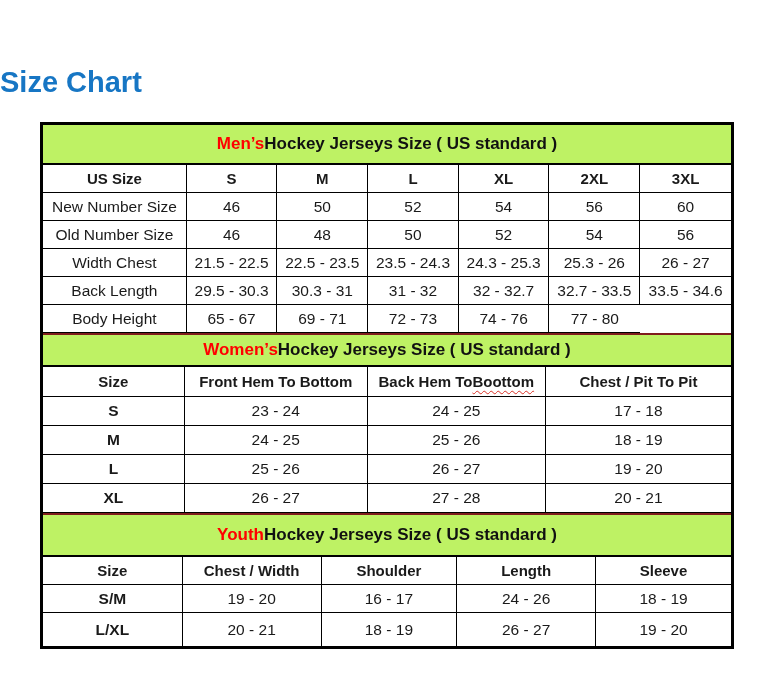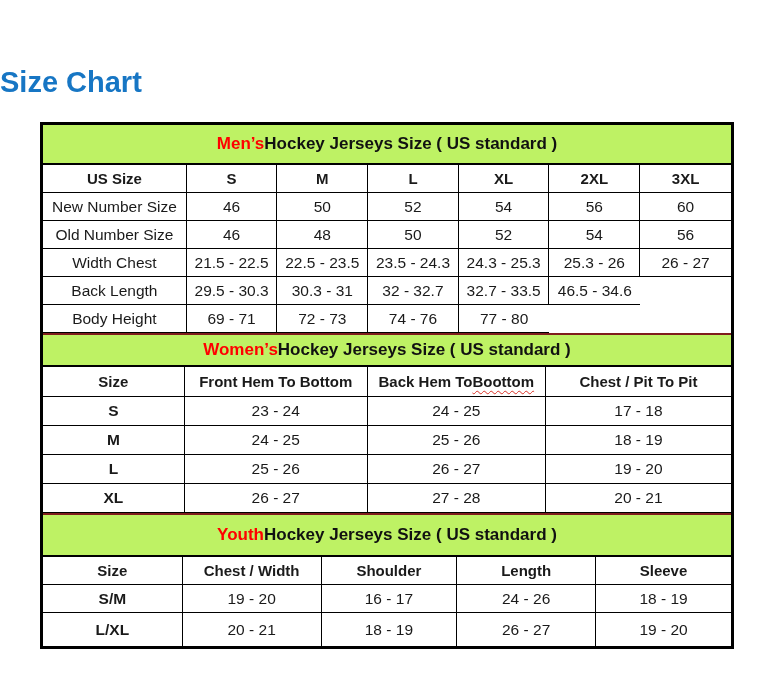--- a/index.html
+++ b/index.html
@@ -94,26 +94,28 @@
         <div class="cell">22.5 - 23.5</div>
         <div class="cell">23.5 - 24.3</div>
         <div class="cell">24.3 - 25.3</div>
         <div class="cell">25.3 - 26</div>
         <div class="cell">26 - 27</div>
       </div>
       <div class="row">
         <div class="cell row-label">Back Length</div>
         <div class="cell">29.5 - 30.3</div>
         <div class="cell">30.3 - 31</div>
+        <div class="cell">31 - 32</div>
         <div class="cell">32 - 32.7</div>
         <div class="cell">32.7 - 33.5</div>
-        <div class="cell">46.5 - 34.6</div>
+        <div class="cell">33.5 - 34.6</div>
       </div>
       <div class="row">
         <div class="cell row-label">Body Height</div>
+        <div class="cell">65 - 67</div>
         <div class="cell">69 - 71</div>
         <div class="cell">72 - 73</div>
         <div class="cell">74 - 76</div>
         <div class="cell">77 - 80</div>
       </div>
     </div>
     <div class="section sec-women">
       <div class="band">
         <span class="accent">Women’s</span>
         <span> Hockey Jerseys Size ( US standard )</span>

